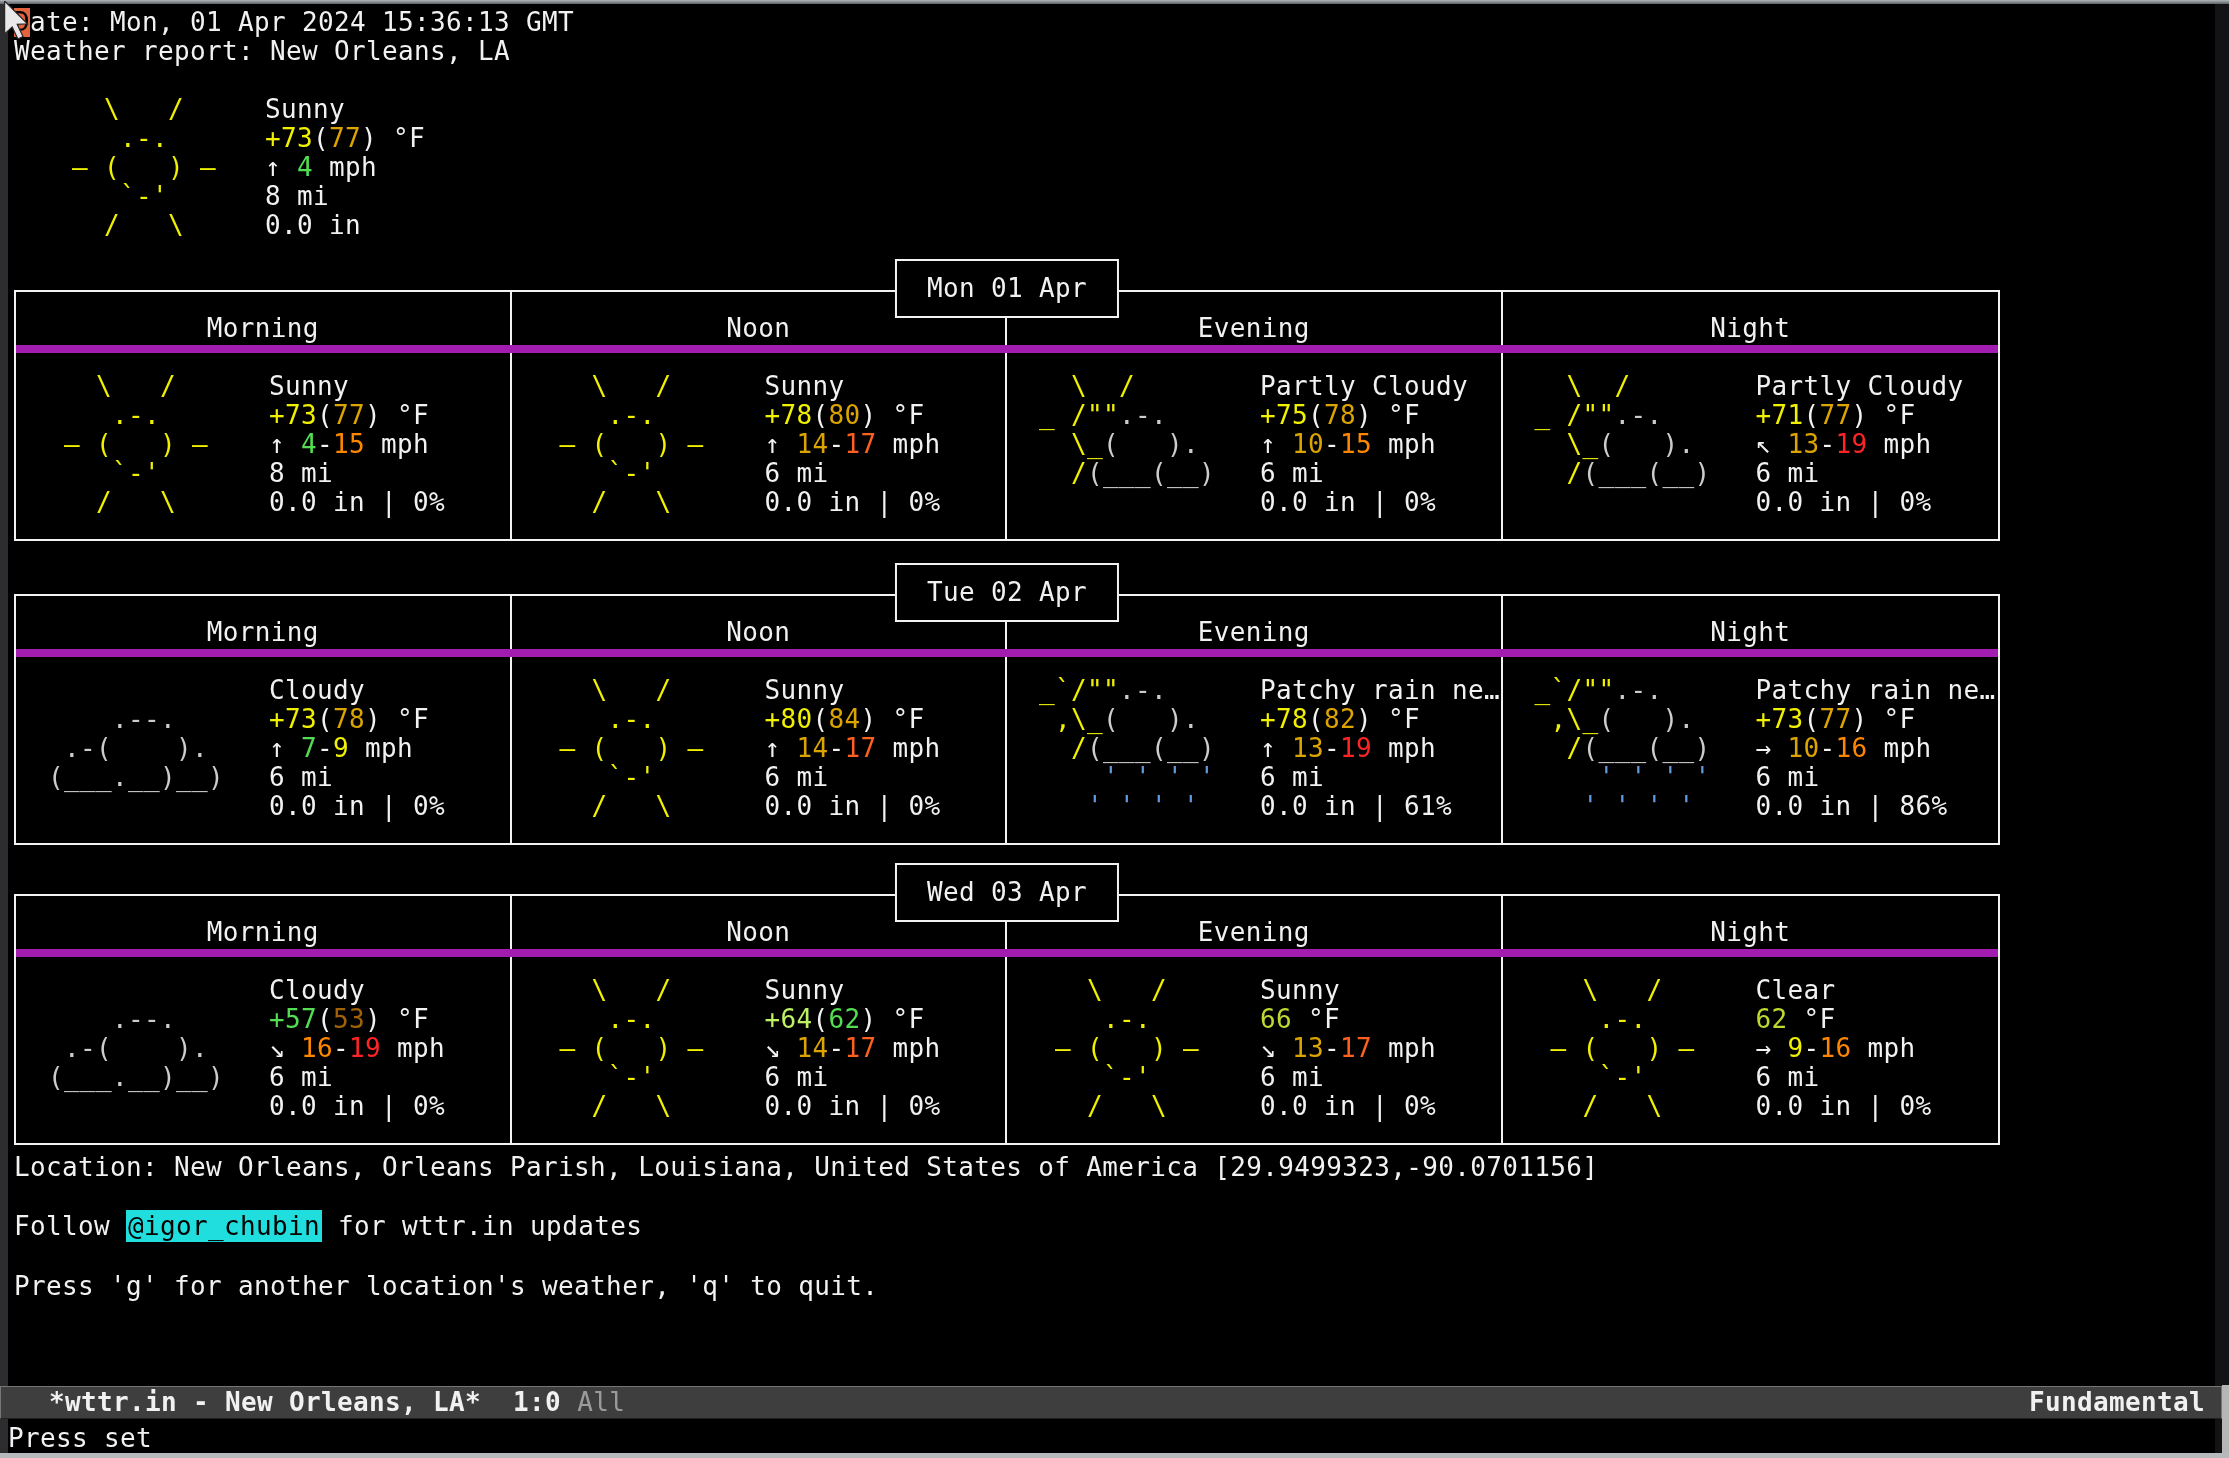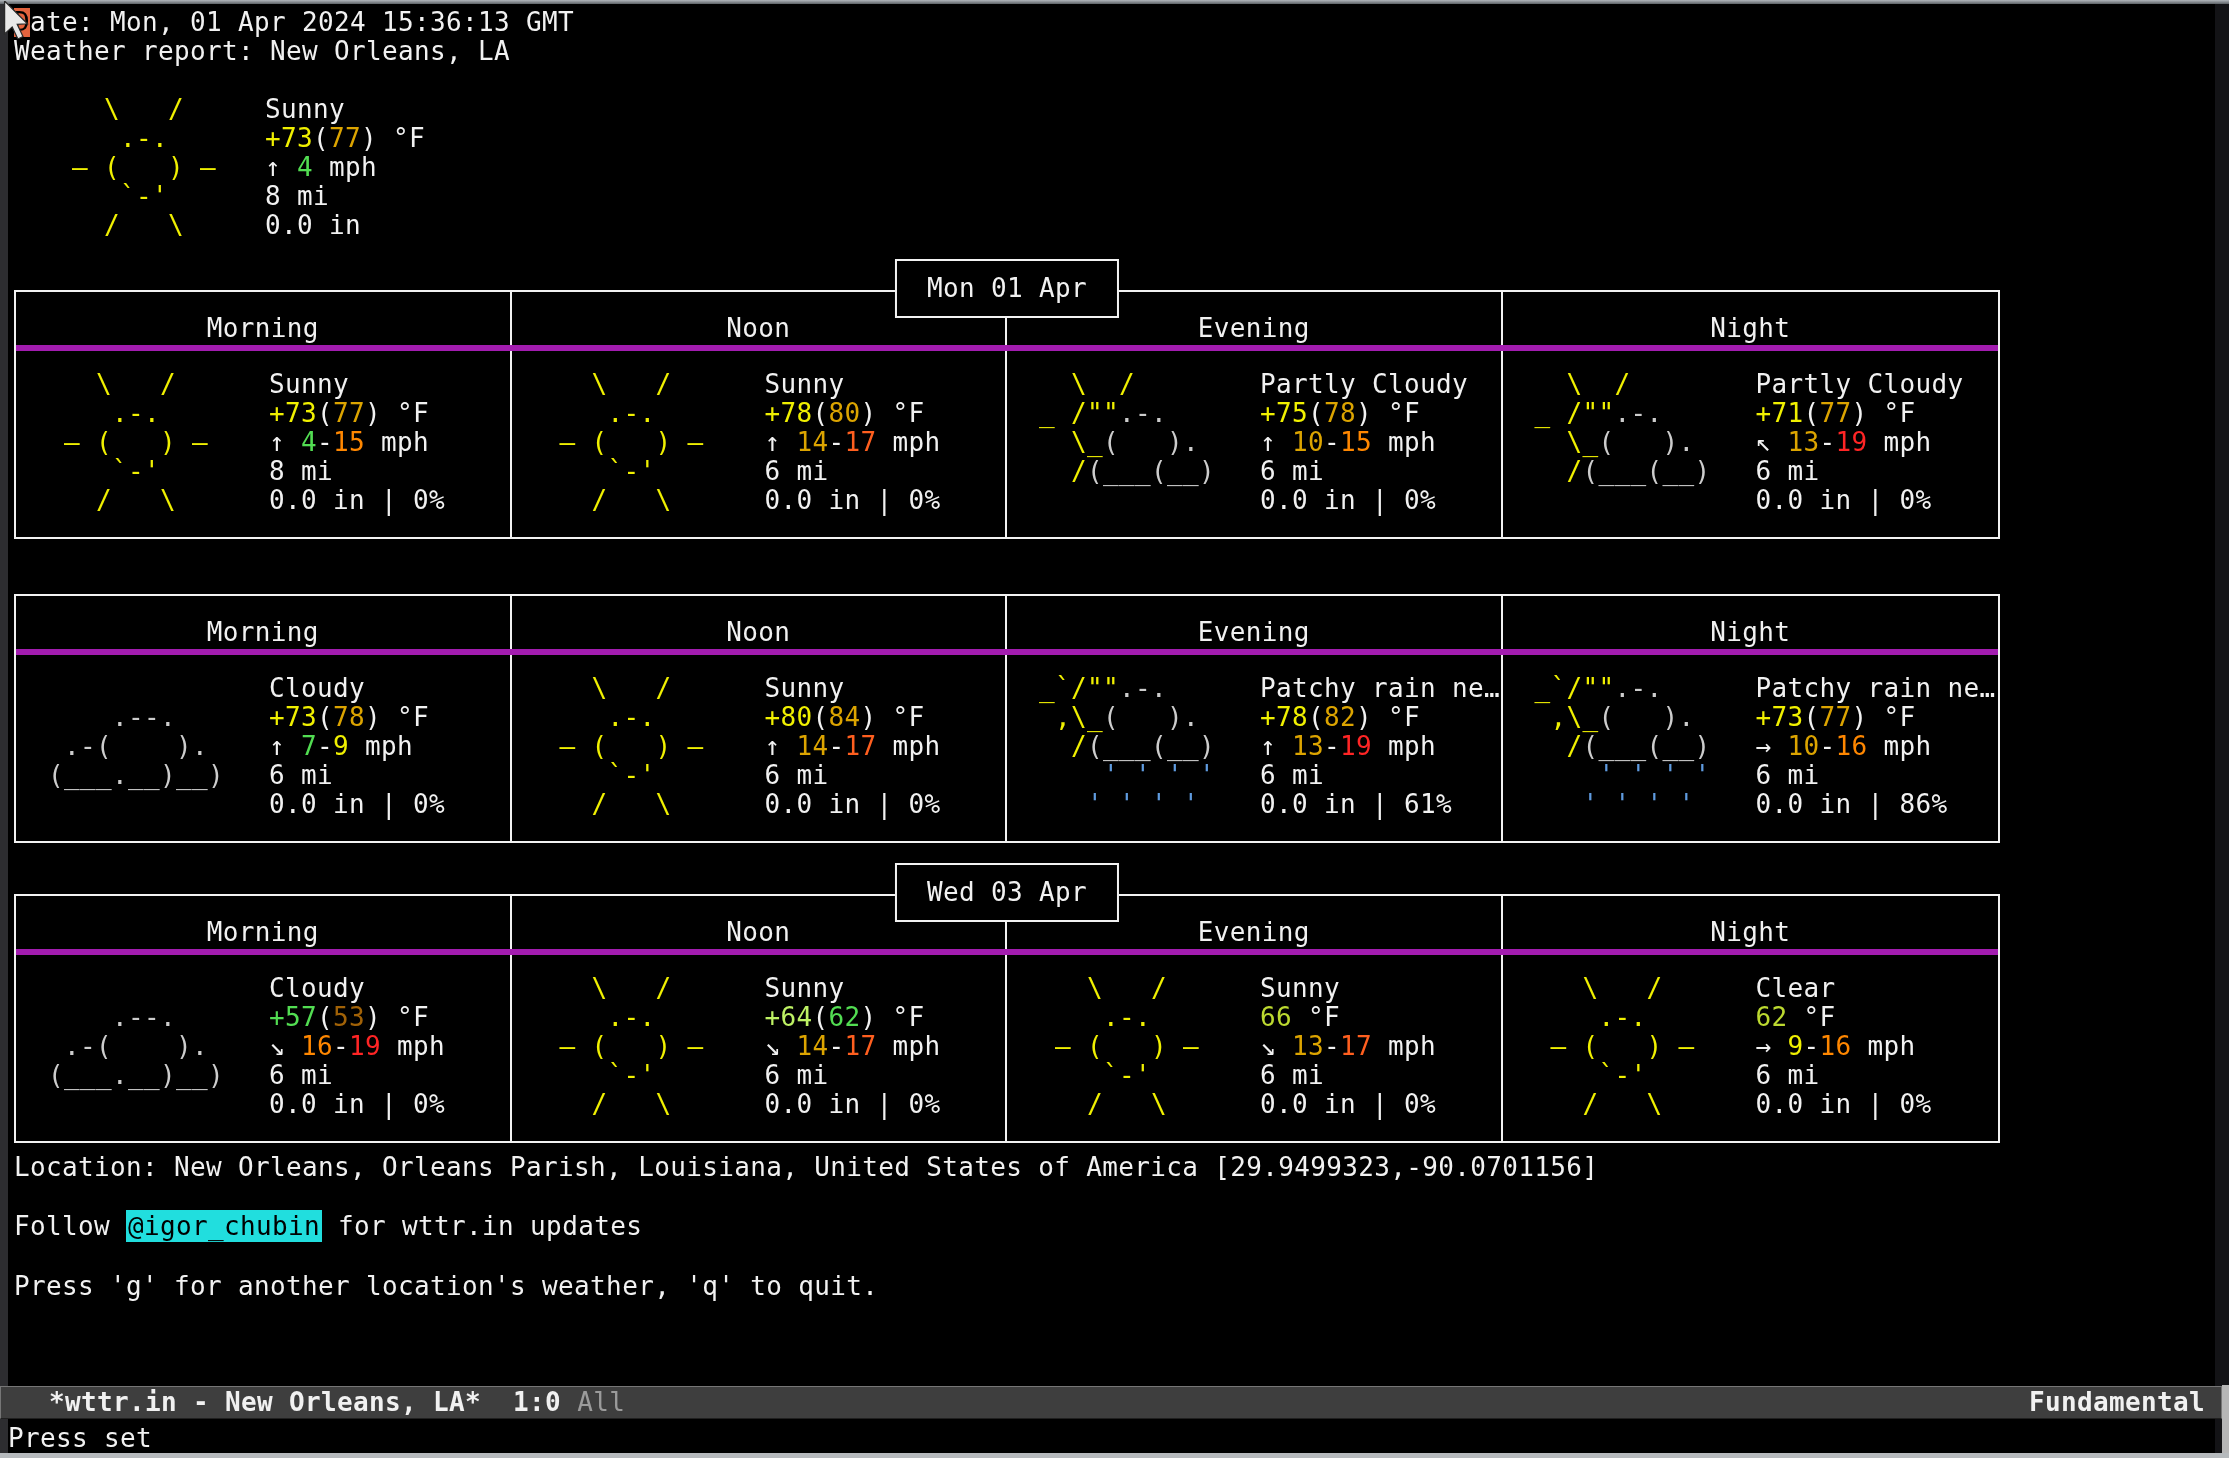--- a/index.html
+++ b/index.html
@@ -21,21 +21,21 @@
   
   #date-line{left:14px;top:8px;}
   #report-line{left:14px;top:37px;}
   .cursor-block{color:#000;display:inline-block;}
   
   #current-icon{position:absolute;left:40px;top:95px;}
   #current-text{position:absolute;left:265px;top:95px;}
   
   .day-section{position:absolute;left:14px;width:1986px;height:278px;}
   .day-table{position:absolute;top:31px;left:0;width:1986px;border:2px solid #f2f2f2;box-sizing:border-box;}
-  .day-header{display:grid;grid-template-columns:repeat(4,1fr);height:53px;border-bottom:6px solid #a21caf;}
+  .day-header{display:grid;grid-template-columns:repeat(4,1fr);height:53px;border-bottom:8px solid #a21caf;}
   .day-header-cell{display:flex;align-items:flex-end;justify-content:center;padding-bottom:2px;box-sizing:border-box;}
   .day-header-cell:not(:last-child){border-right:2px solid #f2f2f2;}
   .day-body{display:grid;grid-template-columns:repeat(4,1fr);height:186px;}
   .day-cell{display:flex;padding-top:19px;box-sizing:border-box;overflow:hidden;}
   .day-cell:not(:last-child){border-right:2px solid #f2f2f2;}
   .cell-icon{margin-left:16px;width:237px;flex:0 0 237px;}
   .day-label{position:absolute;top:0;left:50%;transform:translateX(-50%);height:59px;line-height:55px;
     padding:0 30px;background:#000;border:2px solid #f2f2f2;box-sizing:border-box;z-index:3;white-space:pre;}
   
   #loc-line{left:14px;top:1153px;}
@@ -211,20 +211,21 @@
               <div class="cell-text">
                 <div class="line cond">Patchy rain ne…</div>
                 <div class="line temp"><span style="color: rgb(240, 240, 0);">+73</span><span style="color: rgb(241, 241, 241);">(</span><span style="color: rgb(220, 164, 0);">77</span><span style="color: rgb(241, 241, 241);">) °F</span></div>
                 <div class="line wind"><span style="color: rgb(241, 241, 241);">→ </span><span style="color: rgb(220, 164, 0);">10</span><span style="color: rgb(241, 241, 241);">-</span><span style="color: rgb(255, 135, 0);">16</span><span style="color: rgb(241, 241, 241);"> mph</span></div>
                 <div class="line vis">6 mi</div>
                 <div class="line precip">0.0 in | 86%</div>
               </div>
             </div>
           </div>
         </div>
+        <div class="day-label">Tue 02 Apr</div>
       </section>
       <section class="day-section" style="top: 863px;">
         <div class="day-table">
           <div class="day-header">
             <div class="day-header-cell">Morning</div>
             <div class="day-header-cell">Noon</div>
             <div class="day-header-cell">Evening</div>
             <div class="day-header-cell">Night</div>
           </div>
           <div class="day-body">

